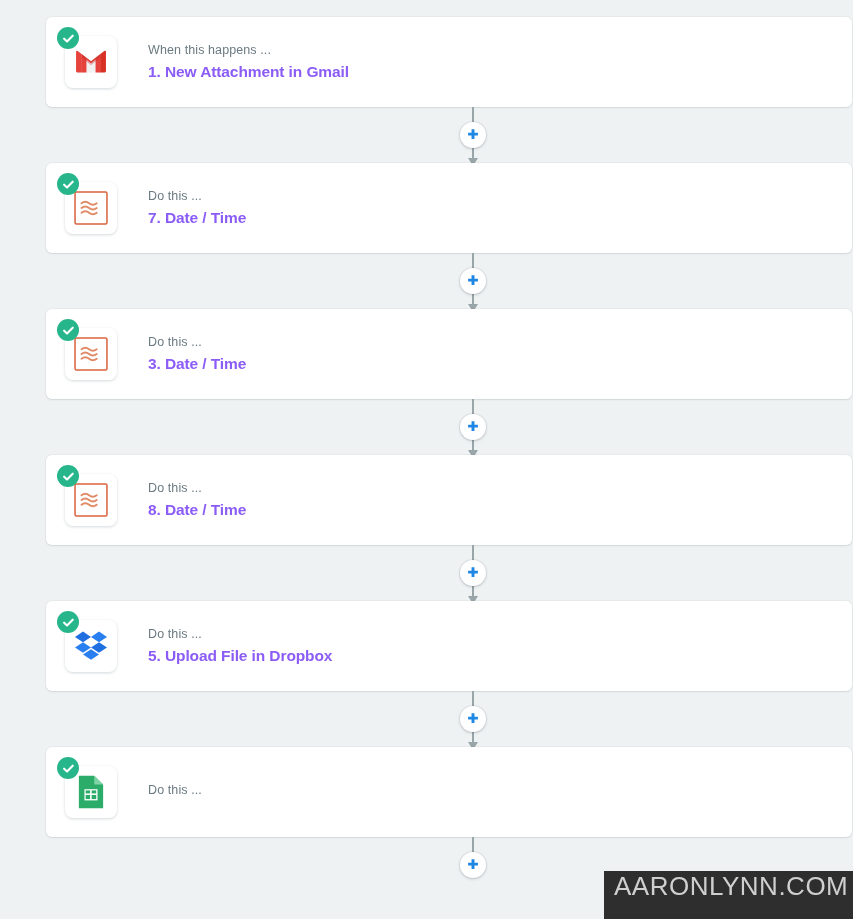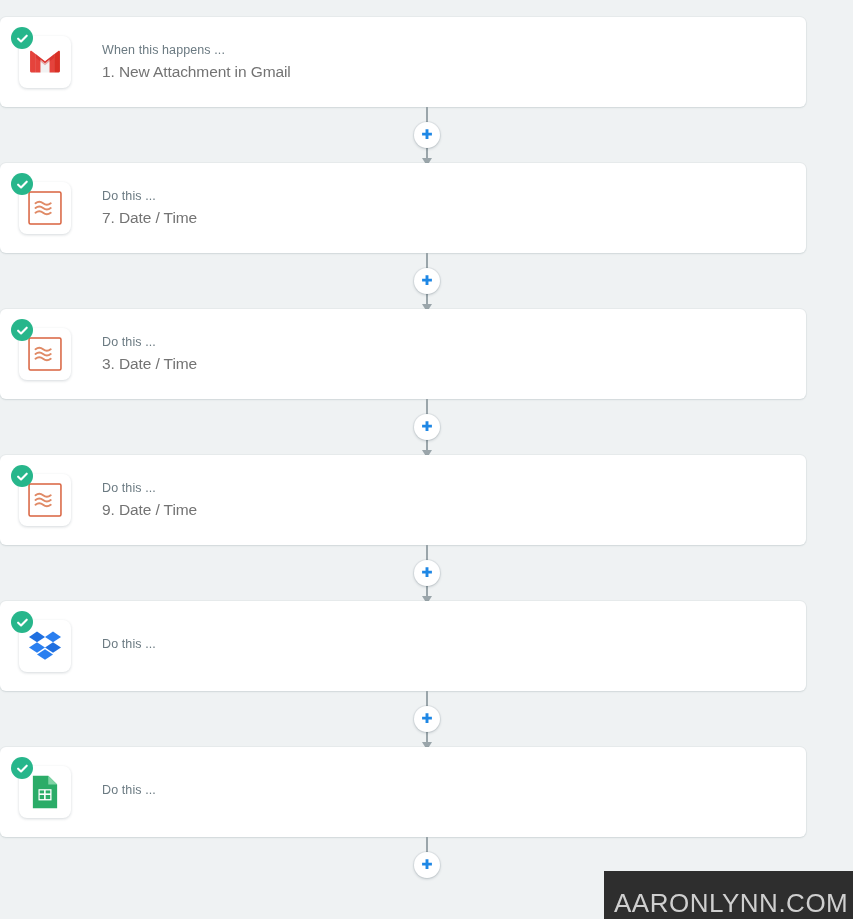--- a/index.html
+++ b/index.html
@@ -13,20 +13,21 @@
     font-family: "Liberation Sans", sans-serif;
     overflow: hidden;
     position: relative;
   }
 
   .zap-flow {
     position: relative;
     width: 735px;
     padding-top: 17px;
     box-sizing: border-box;
+    padding-left: 46px;
   }
 
   
   .step-card {
     position: relative;
     margin: 0 auto;
     width: 806px;
     height: 90px;
     background: #ffffff;
     border-radius: 6px;
@@ -82,22 +83,22 @@
   }
   .step-eyebrow {
     font-size: 12.5px;
     color: #6b7a82;
     line-height: 1.35;
     letter-spacing: .1px;
     margin-bottom: 3px;
   }
   .step-title {
     font-size: 15.5px;
-    font-weight: normal;
-    color: #737373;
+    font-weight: bold;
+    color: #8b5cf6;
     line-height: 1.25;
     letter-spacing: -.1px;
   }
 
   
   .connector {
     position: relative;
     height: 56px;
     width: 853px;
     display: flex;
@@ -148,21 +149,21 @@
 
   
   .watermark {
     position: absolute;
     left: 604px;
     top: 871px;
     width: 249px;
     height: 48px;
     background: #2e2e2e;
     display: flex;
-    align-items: flex-end;
+    align-items: flex-start;
     box-sizing: border-box;
     padding-left: 10px;
   }
   .watermark-text {
     color: #cfcfcf;
     font-size: 26px;
     font-family: "Liberation Sans", sans-serif;
     font-weight: 300;
     letter-spacing: .5px;
     white-space: nowrap;
@@ -281,21 +282,21 @@
         <svg width="38" height="38" viewBox="0 0 40 40" aria-hidden="true">
           <rect x="3.2" y="3.2" width="33.6" height="33.6" rx="1.5" fill="#ffffff" stroke="#d9633f" stroke-width="1.6"></rect>
           <path d="M10 15 q4 -3.2 8 0 t8 0" fill="none" stroke="#e08a66" stroke-width="2.1" stroke-linecap="round"></path>
           <path d="M10 20 q4 -3.2 8 0 t8 0" fill="none" stroke="#e08a66" stroke-width="2.1" stroke-linecap="round"></path>
           <path d="M10 25 q4 -3.2 8 0 t8 0" fill="none" stroke="#e08a66" stroke-width="2.1" stroke-linecap="round"></path>
         </svg>
       </div>
     </div>
     <div class="step-text">
       <div class="step-eyebrow">Do this ...</div>
-      <div class="step-title">9. Date / Time</div>
+      <div class="step-title">8. Date / Time</div>
     </div>
   </div>
 
   <div class="connector">
     <div class="rail"></div>
     <div class="arrow-head"></div>
     <button class="add-step-button">
       <svg width="16" height="16" viewBox="0 0 16 16" aria-hidden="true">
         <path d="M6.55 2.2 h2.9 v3.45 h3.45 v2.9 h-3.45 v3.45 h-2.9 v-3.45 h-3.45 v-2.9 h3.45 z" fill="#1e87e5"></path>
       </svg>
@@ -314,20 +315,21 @@
           <path d="M11 2 L1 8.6 L11 15.2 L21 8.6 Z" fill="#1f6fe0"></path>
           <path d="M31 2 L21 8.6 L31 15.2 L41 8.6 Z" fill="#2a7ff0"></path>
           <path d="M1 21.8 L11 15.2 L21 21.8 L11 28.4 Z" fill="#2a7ff0"></path>
           <path d="M41 21.8 L31 15.2 L21 21.8 L31 28.4 Z" fill="#1f6fe0"></path>
           <path d="M11 30.6 L21 24 L31 30.6 L21 37.2 Z" fill="#2a7ff0"></path>
         </svg>
       </div>
     </div>
     <div class="step-text">
       <div class="step-eyebrow">Do this ...</div>
+      <div class="step-title">5. Upload File in Dropbox</div>
     </div>
   </div>
 
   <div class="connector">
     <div class="rail"></div>
     <div class="arrow-head"></div>
     <button class="add-step-button">
       <svg width="16" height="16" viewBox="0 0 16 16" aria-hidden="true">
         <path d="M6.55 2.2 h2.9 v3.45 h3.45 v2.9 h-3.45 v3.45 h-2.9 v-3.45 h-3.45 v-2.9 h3.45 z" fill="#1e87e5"></path>
       </svg>

